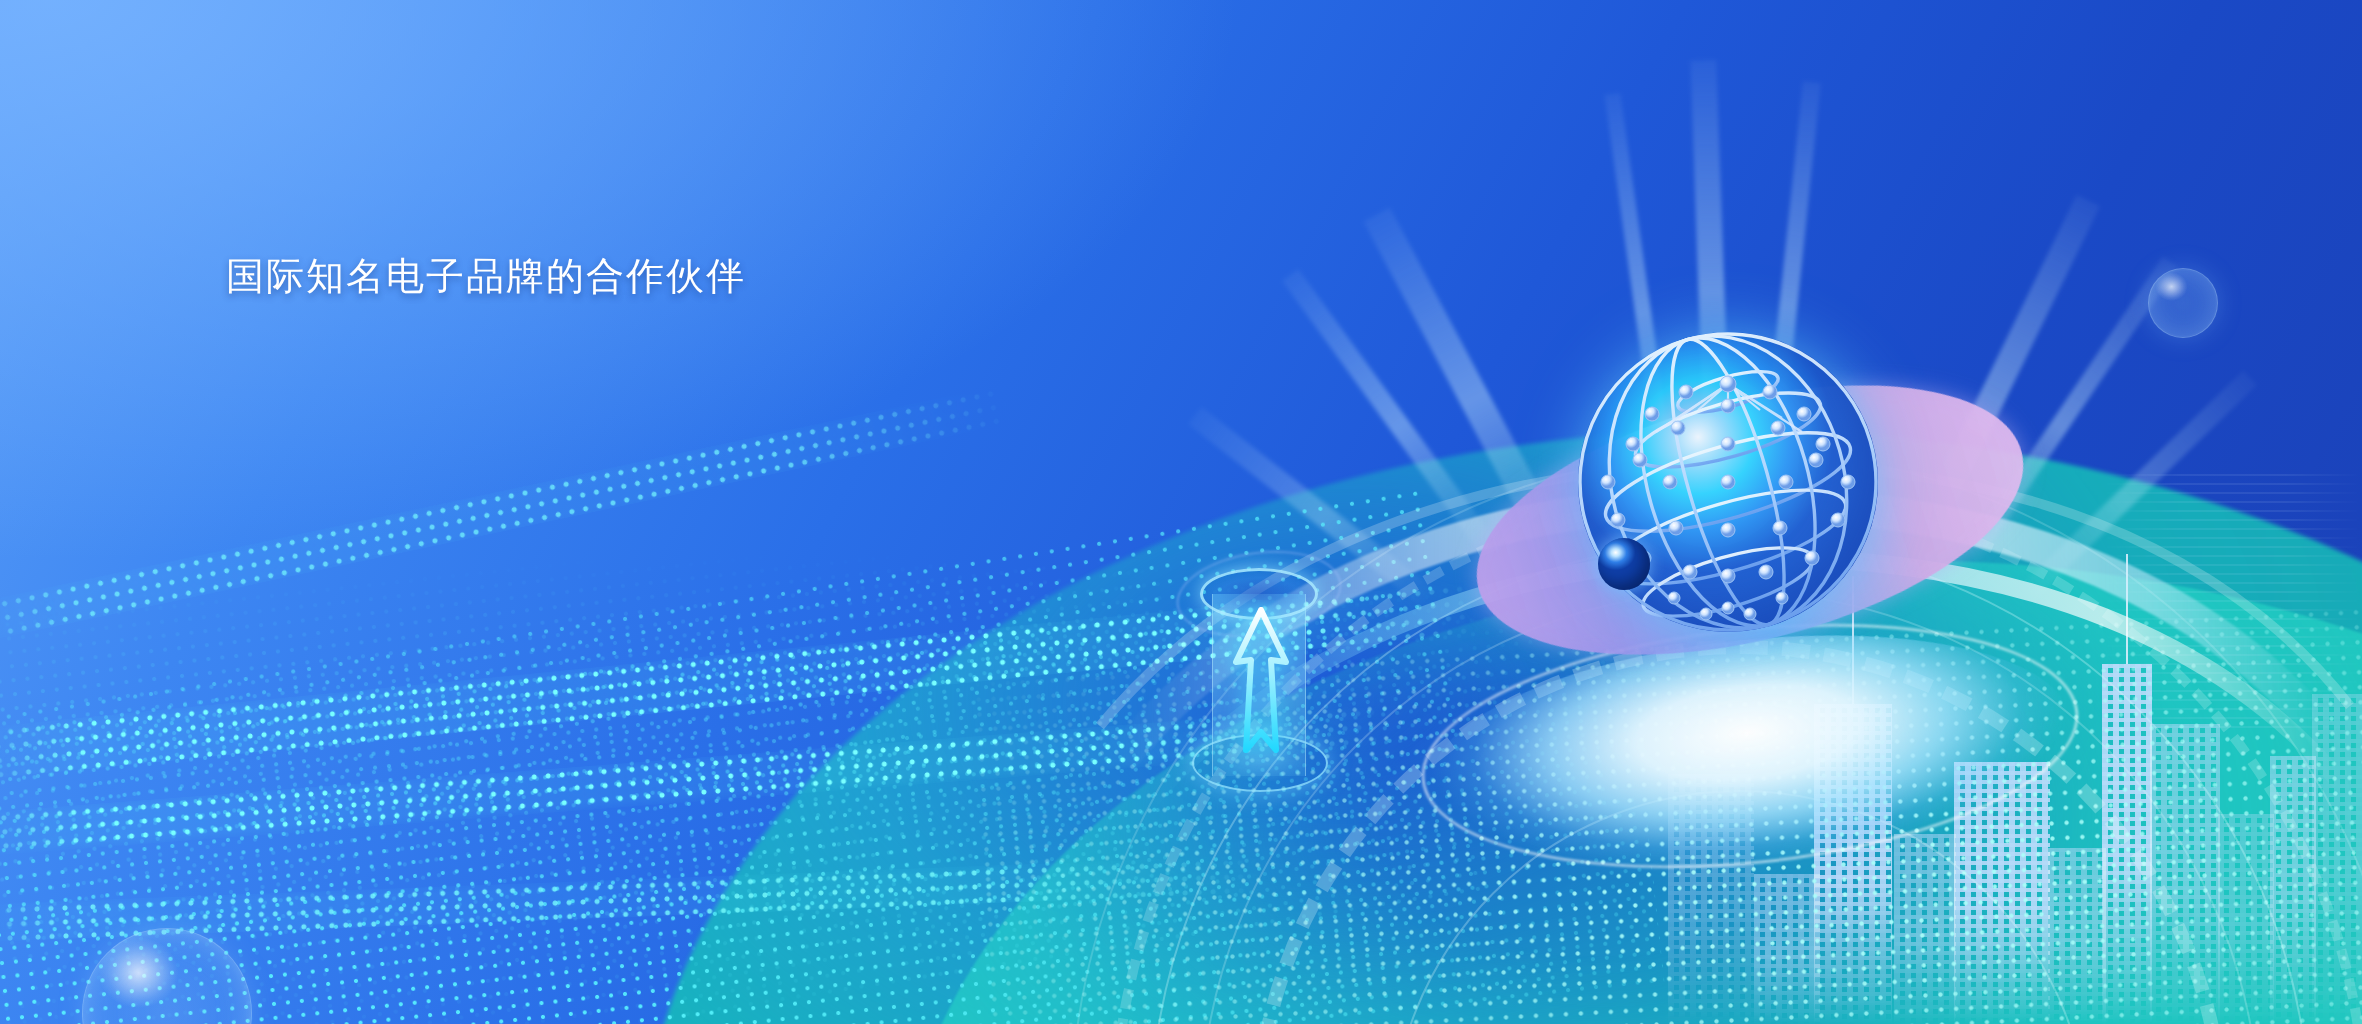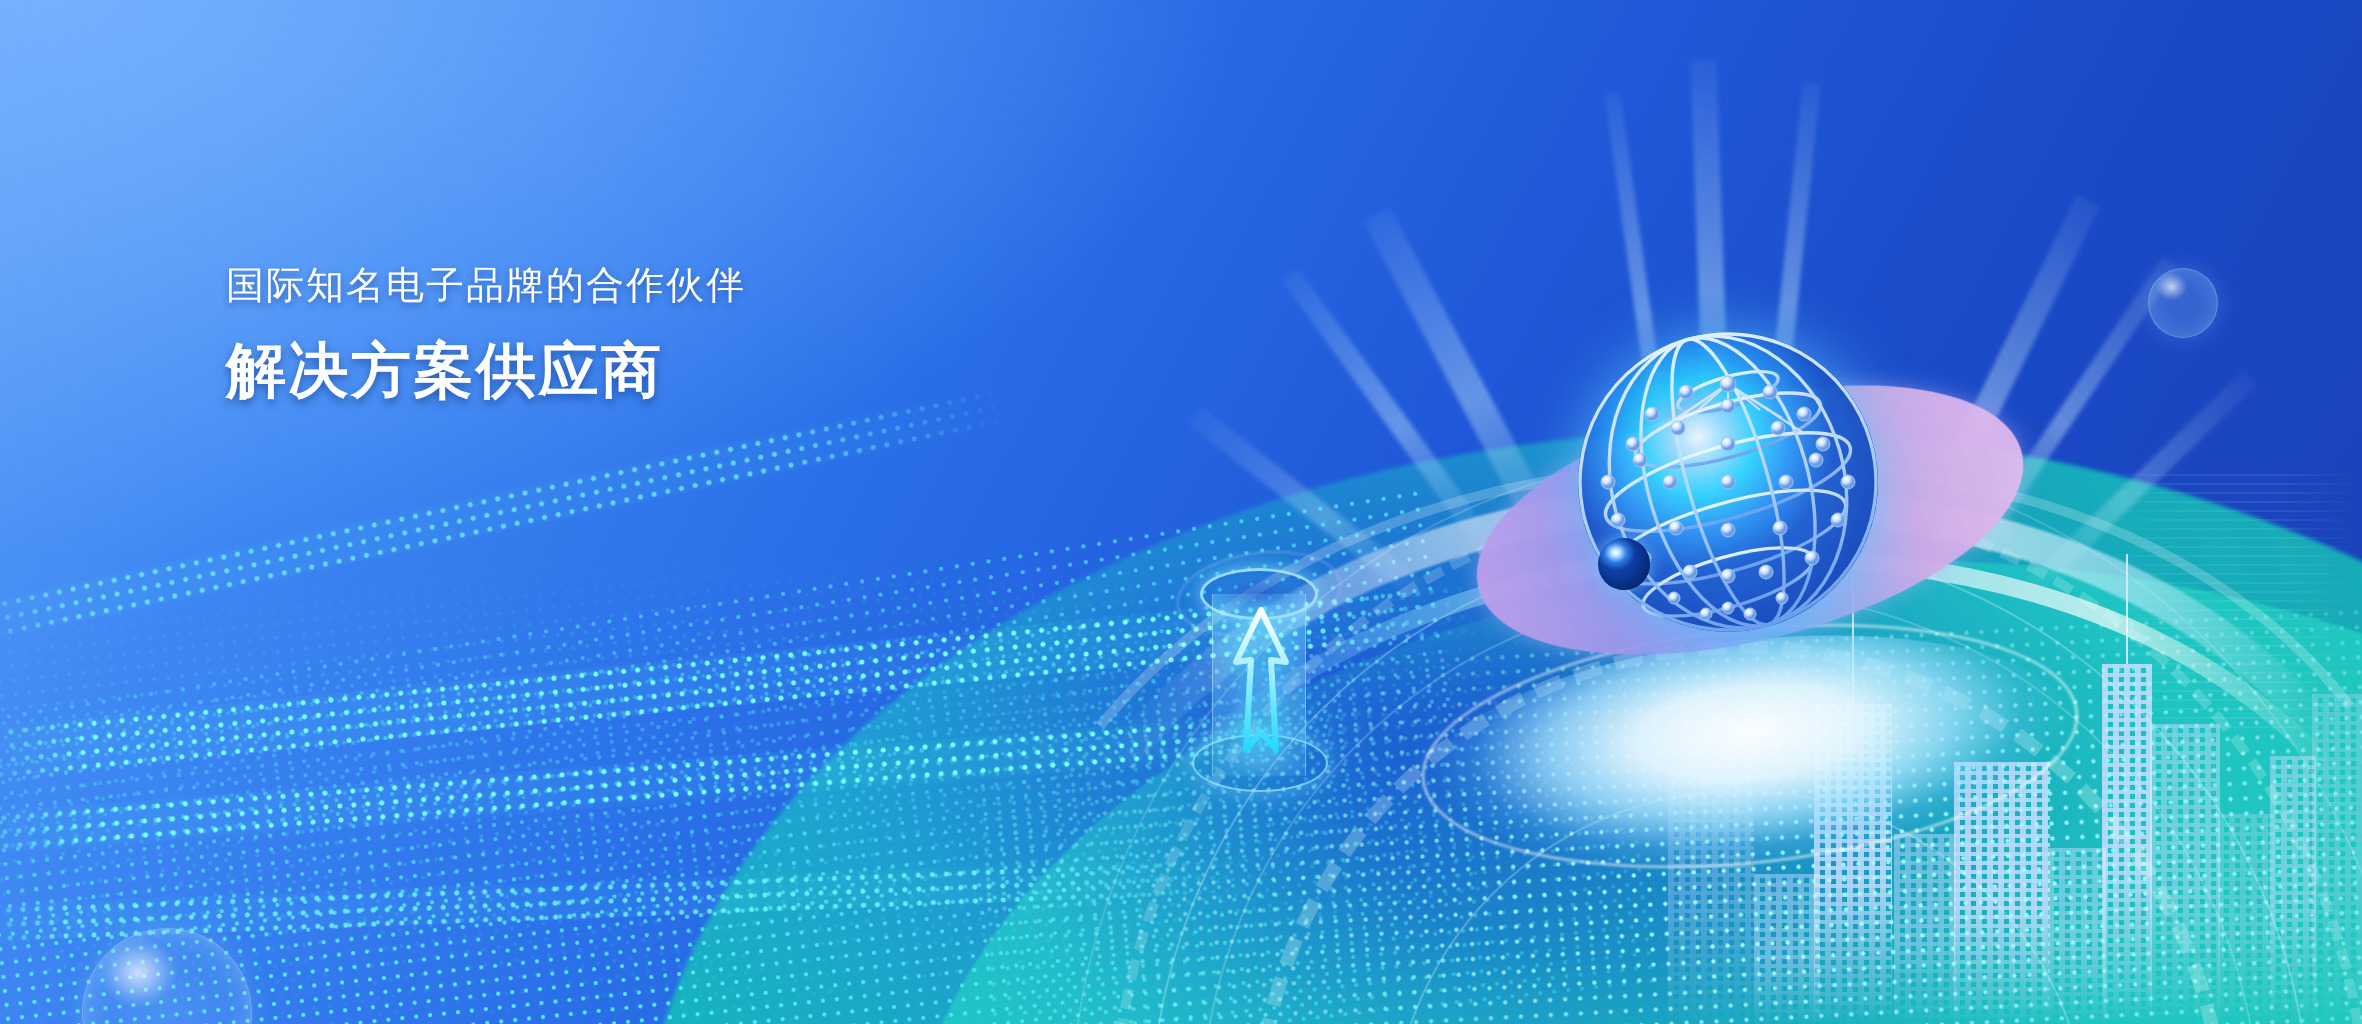--- a/index.html
+++ b/index.html
@@ -195,21 +195,21 @@
   .bubble{
     position:absolute;border-radius:50%;
     background:
       radial-gradient(34% 30% at 33% 26%, rgba(255,255,255,.72) 0%, rgba(255,255,255,.12) 55%, rgba(255,255,255,0) 70%),
       radial-gradient(75% 75% at 50% 50%, rgba(150,205,255,.22) 0%, rgba(110,175,250,.16) 62%, rgba(150,210,255,.30) 88%, rgba(190,230,255,.42) 100%);
     box-shadow:inset 0 0 30px rgba(190,230,255,.35), 0 0 24px rgba(140,200,255,.25);
     border:1px solid rgba(200,235,255,.35);
   }
 
   
-  #copy{position:absolute;left:226px;top:261px;width:900px;}
+  #copy{position:absolute;left:226px;top:252px;width:900px;}
   #subtitle{
     color:#ffffff;font-size:38px;font-weight:500;letter-spacing:2px;line-height:1.28;
     text-shadow:0 3px 7px rgba(10,40,110,.45);
     margin:0 0 22px 0;white-space:nowrap;
   }
   .headline{
     color:#ffffff;font-size:60px;font-weight:bold;letter-spacing:2.5px;line-height:1.30;
     text-shadow:0 4px 9px rgba(10,40,110,.5);
     margin:0;white-space:nowrap;
   }
@@ -397,16 +397,15 @@
       </g>
     </svg>
   </div>
   <div id="orbit-bead"></div>
 
   <div class="bubble" style="left:82px;top:928px;width:170px;height:170px;"></div>
   <div class="bubble" style="left:2148px;top:268px;width:70px;height:70px;"></div>
 
   <div id="copy">
     <p id="subtitle">国际知名电子品牌的合作伙伴</p>
-    <p class="headline">解决方案供应商</p>
   </div>
 
 </div>
 
 </body></html>

